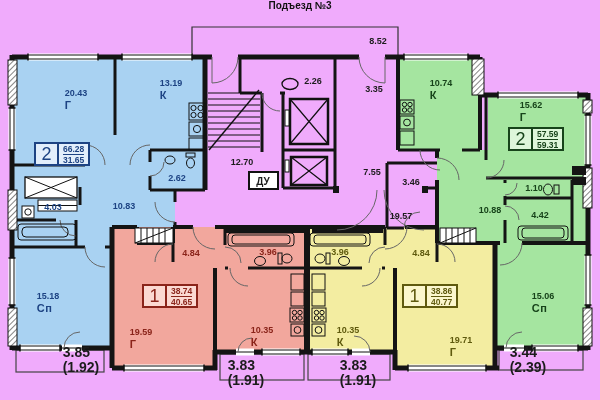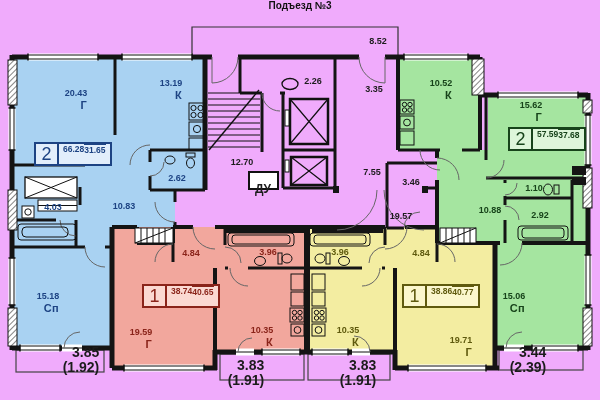--- a/index.html
+++ b/index.html
@@ -1,32 +1,32 @@
 <!DOCTYPE html>
 <html><head>
 <meta charset="utf-8">
 <style>
   html,body{margin:0;padding:0;background:#fff;}
   #plan{position:relative;width:600px;height:400px;background:#f0abfc;outline:1px solid #000;
         font-family:Liberation Sans, sans-serif;overflow:hidden;}
   #plan svg{position:absolute;left:0;top:0;}
-  .lbl{position:absolute;transform:translate(-50%,-50%);text-align:right;line-height:1.1;
+  .lbl{position:absolute;transform:translate(-50%,-50%);text-align:left;line-height:1.1;
        font-weight:bold;white-space:nowrap;z-index:5;}
   .a{font-size:9px;}
   .t{font-size:11px;letter-spacing:.5px;}
   .s{font-size:14px;}
   .cblue{color:#1d4383;} .cred{color:#8a241a;} .cyel{color:#5f5a0e;} .cgrn{color:#17431a;}
   .ccom{color:#1c1c1c;}
   .title{position:absolute;left:0;top:0;width:100%;text-align:center;font-size:10px;
          font-weight:bold;color:#111;z-index:6;}
   .badge{position:absolute;display:flex;height:24px;box-sizing:border-box;border:2px solid;
          z-index:6;font-weight:bold;align-items:stretch;}
   .badge .num{width:21px;display:flex;align-items:center;justify-content:center;
               font-size:18px;font-weight:normal;border-right:2px solid;}
-  .badge .areas{display:flex;flex-direction:row;justify-content:center;padding:0 4px;}
+  .badge .areas{display:flex;flex-direction:column;justify-content:center;padding:0 4px;}
   .badge .areas div{font-size:8.5px;line-height:10px;}
   .badge .areas div+div{border-top:1px solid;}
   .bblue{border-color:#1d4383;color:#1d4383;background:#e2eefb;}
   .bblue .num{border-color:#1d4383;}
   .bred{border-color:#8a241a;color:#8a241a;background:#fbd9d2;}
   .bred .num{border-color:#8a241a;}
   .byel{border-color:#5f5a0e;color:#5f5a0e;background:#fbf7cd;}
   .byel .num{border-color:#5f5a0e;}
   .bgrn{border-color:#17431a;color:#17431a;background:#def6da;}
   .bgrn .num{border-color:#17431a;}
@@ -397,47 +397,47 @@
   <div class="lbl cyel" style="left:461px;top:347px">
     <div class="a">19.71</div>
     <div class="t">Г</div>
   </div>
   <div class="lbl ccom" style="left:358px;top:373px">
     <div class="s">3.83</div>
     <div class="s">(1.91)</div>
   </div>
 
   <div class="lbl cgrn" style="left:441px;top:90px">
-    <div class="a">10.52</div>
+    <div class="a">10.74</div>
     <div class="t">К</div>
   </div>
   <div class="lbl cgrn" style="left:531px;top:112px">
     <div class="a">15.62</div>
     <div class="t">Г</div>
   </div>
   <div class="badge bgrn" style="left:508px;top:127px">
     <div class="num">2</div>
     <div class="areas">
       <div>57.59</div>
-      <div>37.68</div>
+      <div>59.31</div>
     </div>
   </div>
   <div class="lbl cgrn a" style="left:534px;top:189px">1.10</div>
-  <div class="lbl cgrn a" style="left:540px;top:216px">2.92</div>
+  <div class="lbl cgrn a" style="left:540px;top:216px">4.42</div>
   <div class="lbl cgrn a" style="left:490px;top:211px">10.88</div>
-  <div class="lbl cgrn" style="left:514px;top:303px">
+  <div class="lbl cgrn" style="left:543px;top:303px">
     <div class="a">15.06</div>
     <div class="t">Сп</div>
   </div>
   <div class="lbl ccom" style="left:528px;top:360px">
     <div class="s">3.44</div>
     <div class="s">(2.39)</div>
   </div>
 
   <div class="lbl ccom a" style="left:378px;top:42px">8.52</div>
   <div class="lbl ccom a" style="left:313px;top:82px">2.26</div>
   <div class="lbl ccom a" style="left:374px;top:90px">3.35</div>
   <div class="lbl ccom a" style="left:242px;top:163px">12.70</div>
-  <div class="lbl ccom" style="left:263px;top:190px;font-size:12px">ДУ</div>
+  <div class="lbl ccom" style="left:263px;top:181px;font-size:10px">ДУ</div>
   <div class="lbl ccom a" style="left:372px;top:173px">7.55</div>
   <div class="lbl ccom a" style="left:411px;top:183px">3.46</div>
   <div class="lbl ccom a" style="left:401px;top:217px">19.57</div>
 </div>
 
 </body></html>

